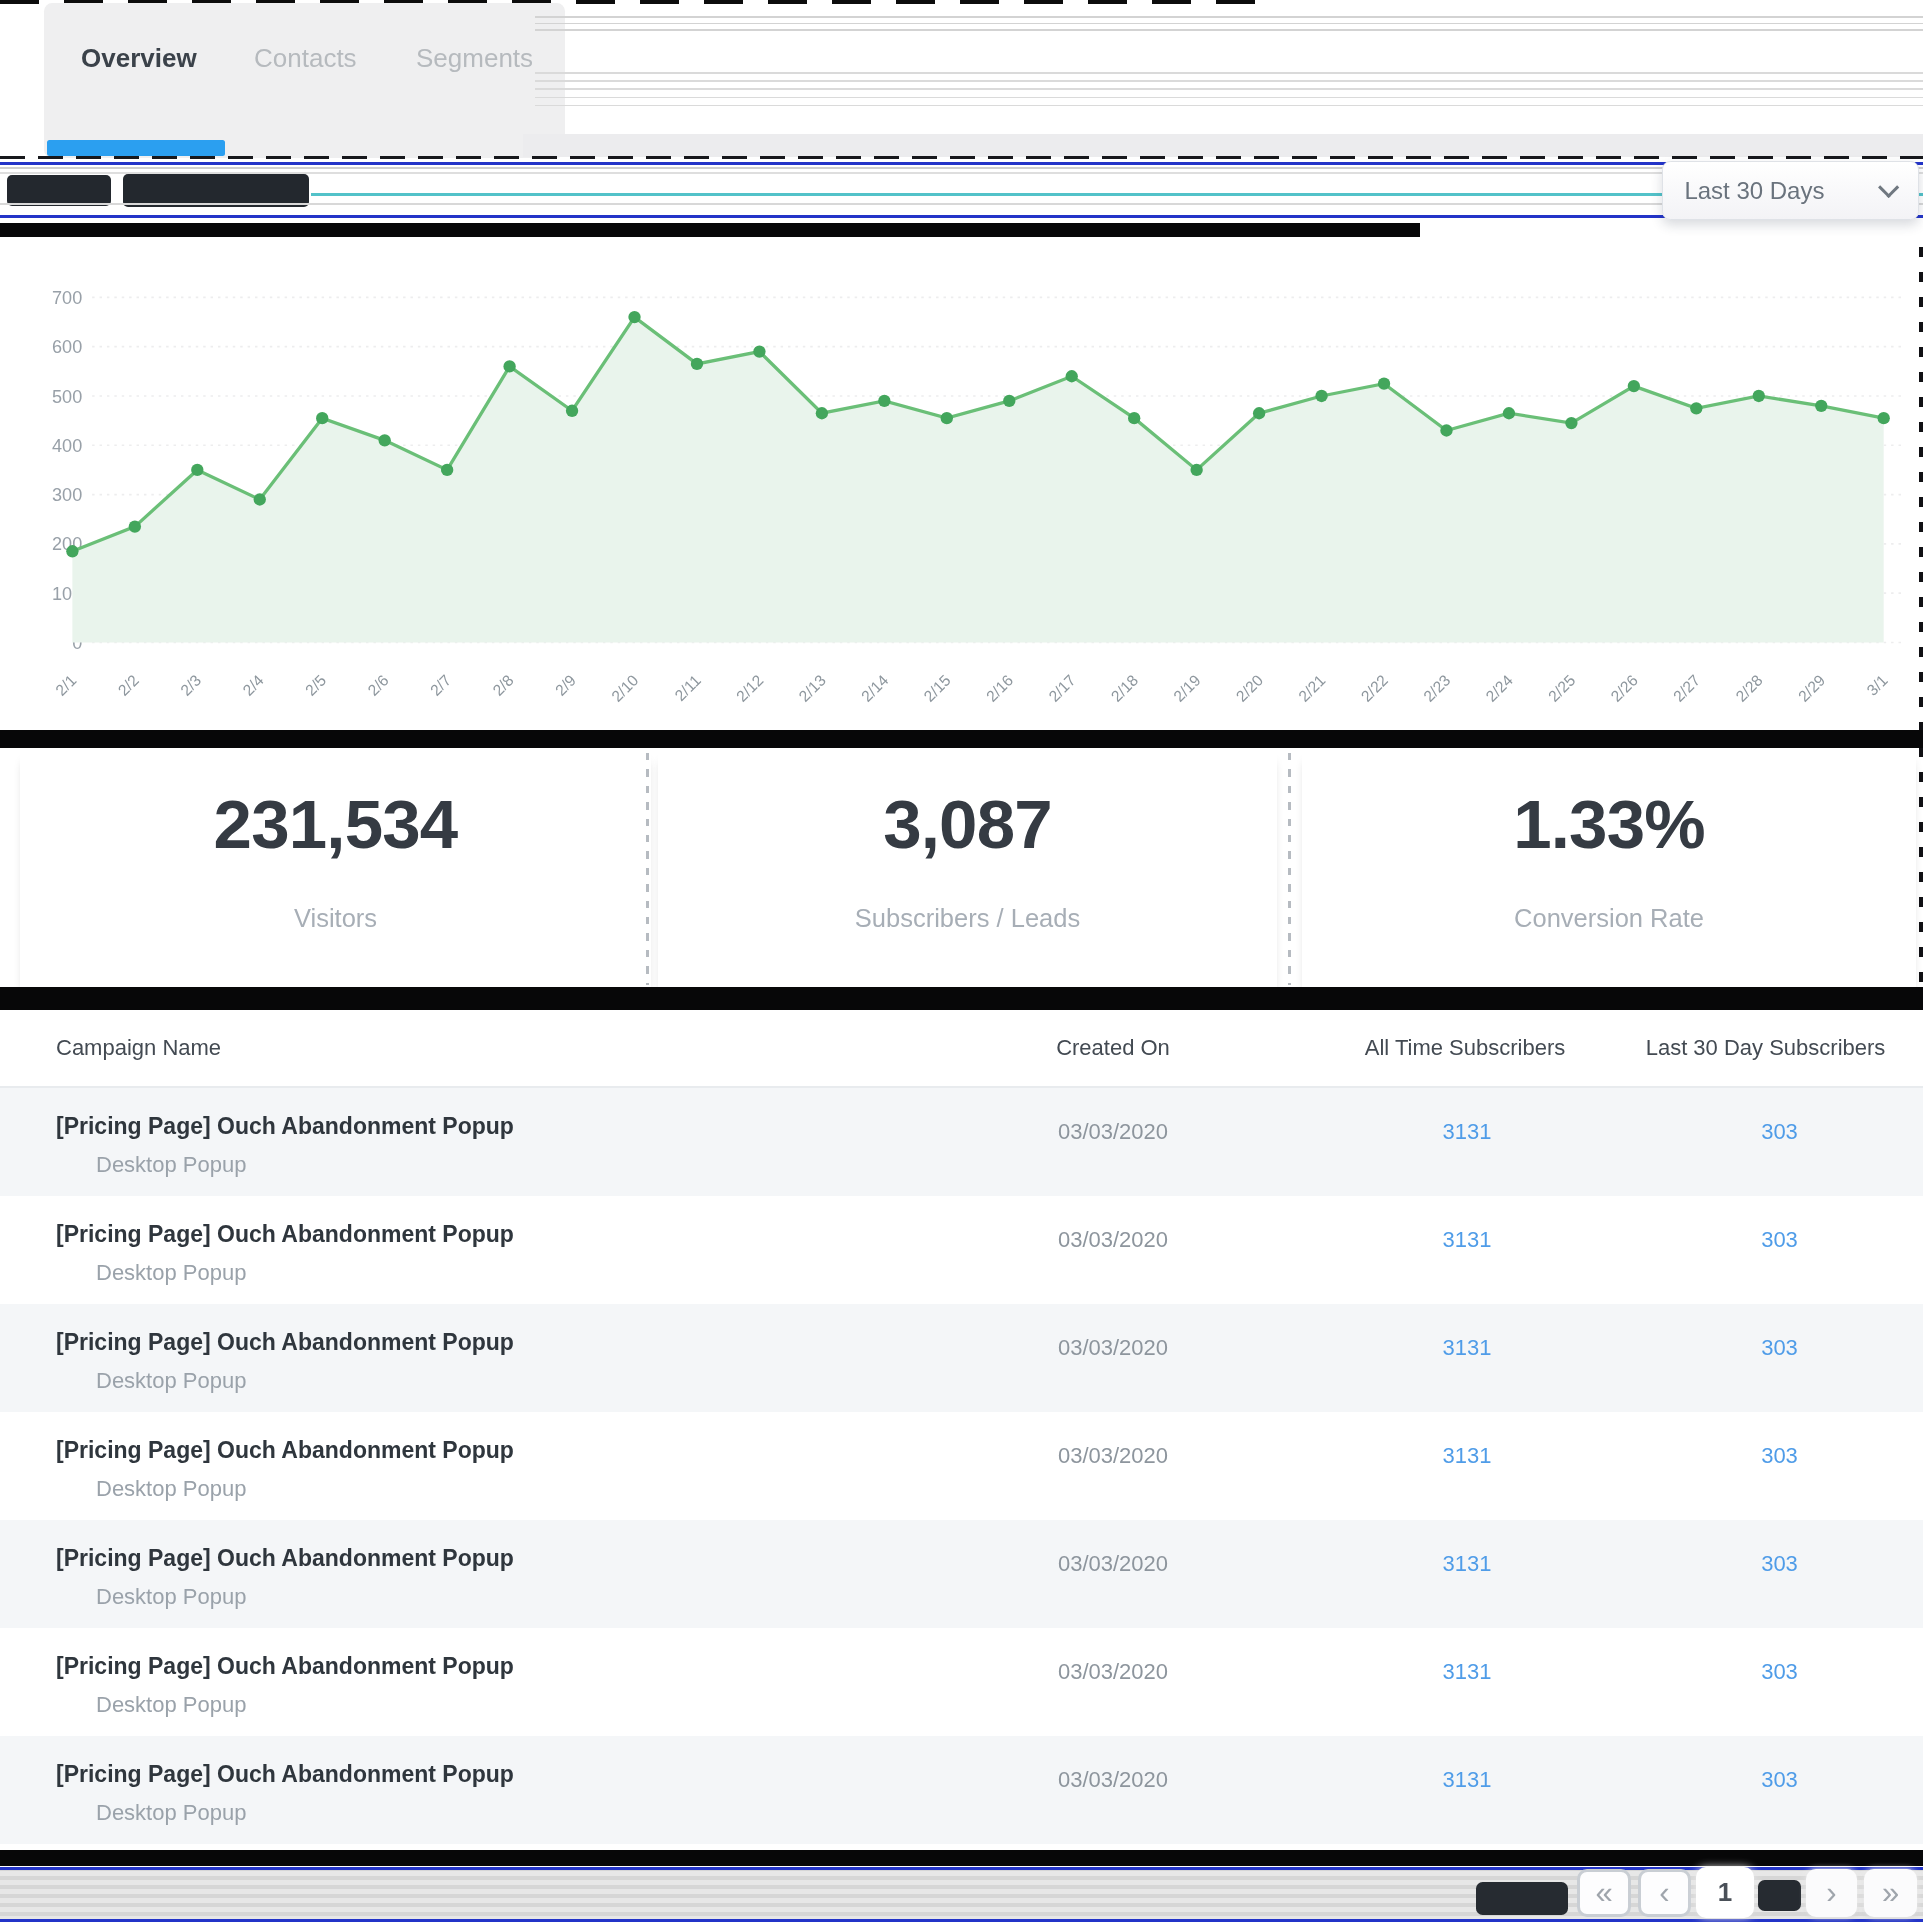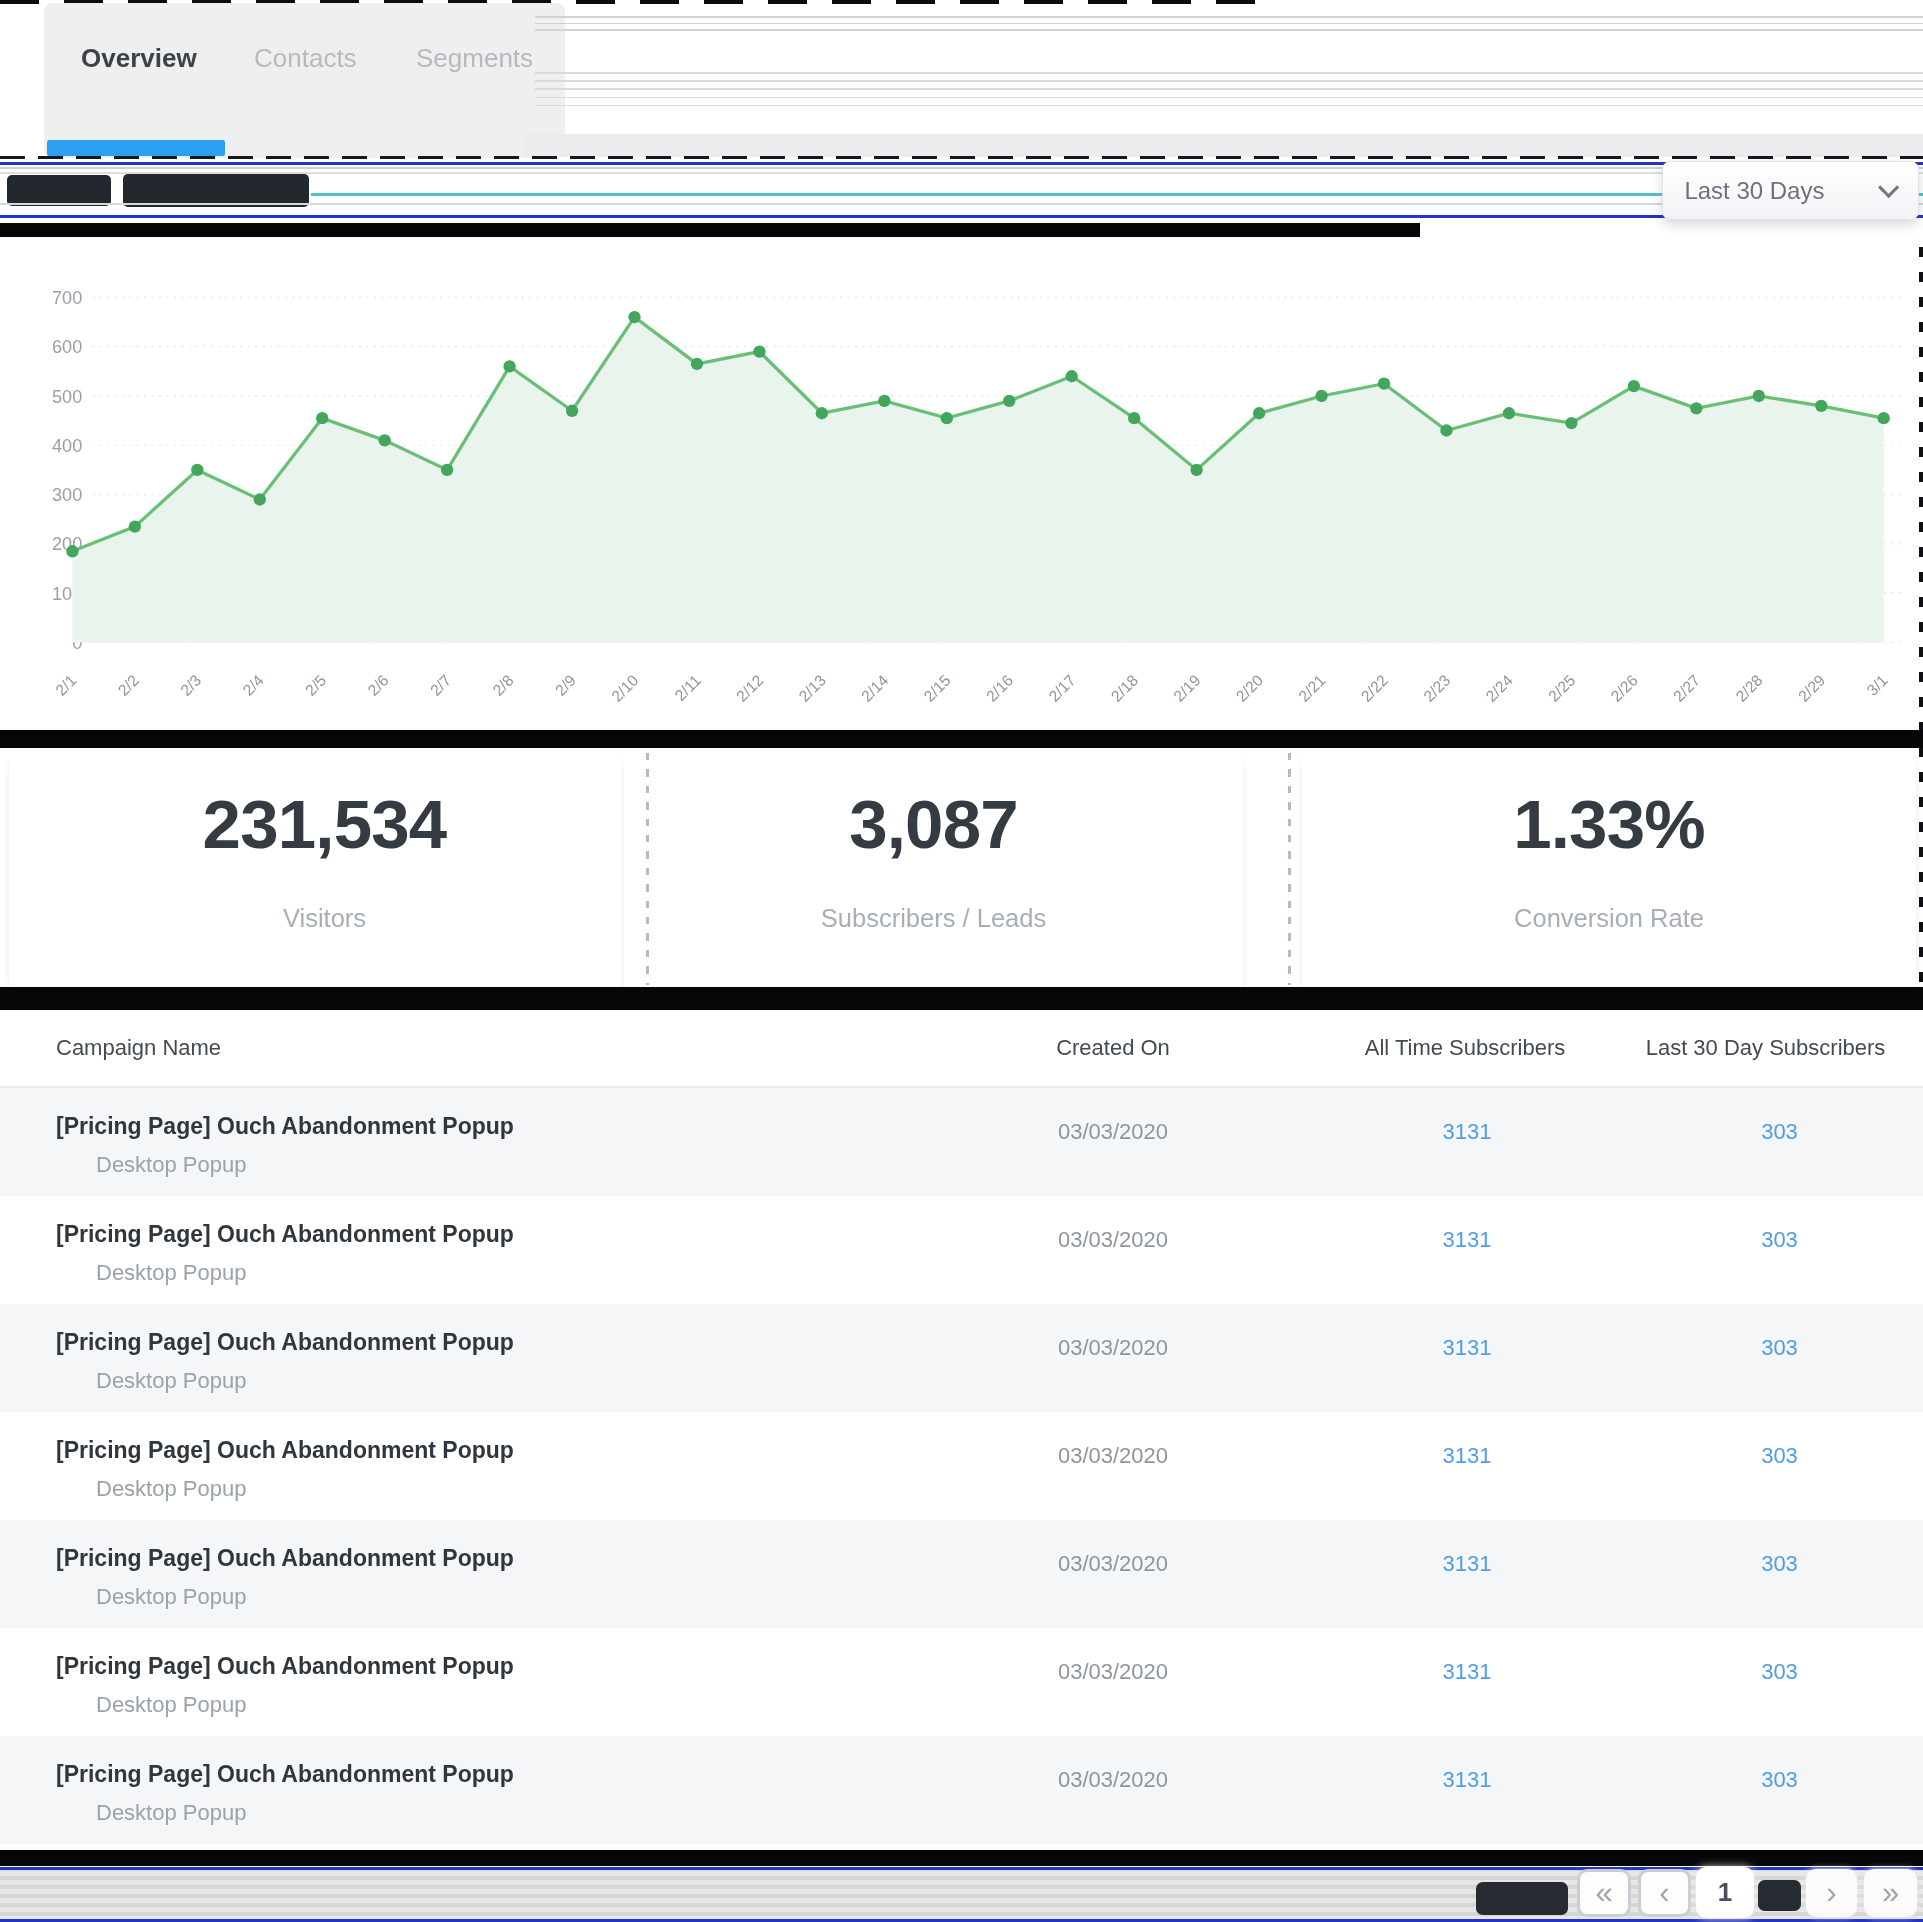--- a/index.html
+++ b/index.html
@@ -47,22 +47,22 @@
   .right-edge-dashes{left:1919px;top:247px;width:4.1px;height:765px;
     background:repeating-linear-gradient(180deg,#101014 0 10px,transparent 10px 25px);}
 
   
   .chart-wrap{left:0;top:236px;width:1924px;height:493px;}
   .chart-wrap svg{width:100%;height:100%;font-family:"Liberation Sans", sans-serif;}
 
   
   .card{top:751px;height:236px;background:#fff;box-shadow:0 6.6px 10px -5px rgba(0,0,0,.28);
     display:flex;flex-direction:column;align-items:center;}
-  .card1{left:9px;width:631px;}
-  .card2{left:624px;width:619px;}
+  .card1{left:20px;width:631px;}
+  .card2{left:658px;width:619px;}
   .card3{left:1302px;width:614px;}
   .stat-value{margin-top:39px;font-size:69px;font-weight:bold;color:#353b43;line-height:1;letter-spacing:-0.8px;}
   .stat-label{margin-top:45px;font-size:25.5px;color:#a7aeb6;}
   .vdash{top:753px;width:2.5px;height:232px;
     background:repeating-linear-gradient(180deg,#b6bbc1 0 7.4px,transparent 7.4px 16.4px);}
   .vdash1{left:646px;} .vdash2{left:1288px;}
 
   
   .th{top:1035px;font-size:22px;color:#434a52;}
   .th-campaign{left:56px;}

